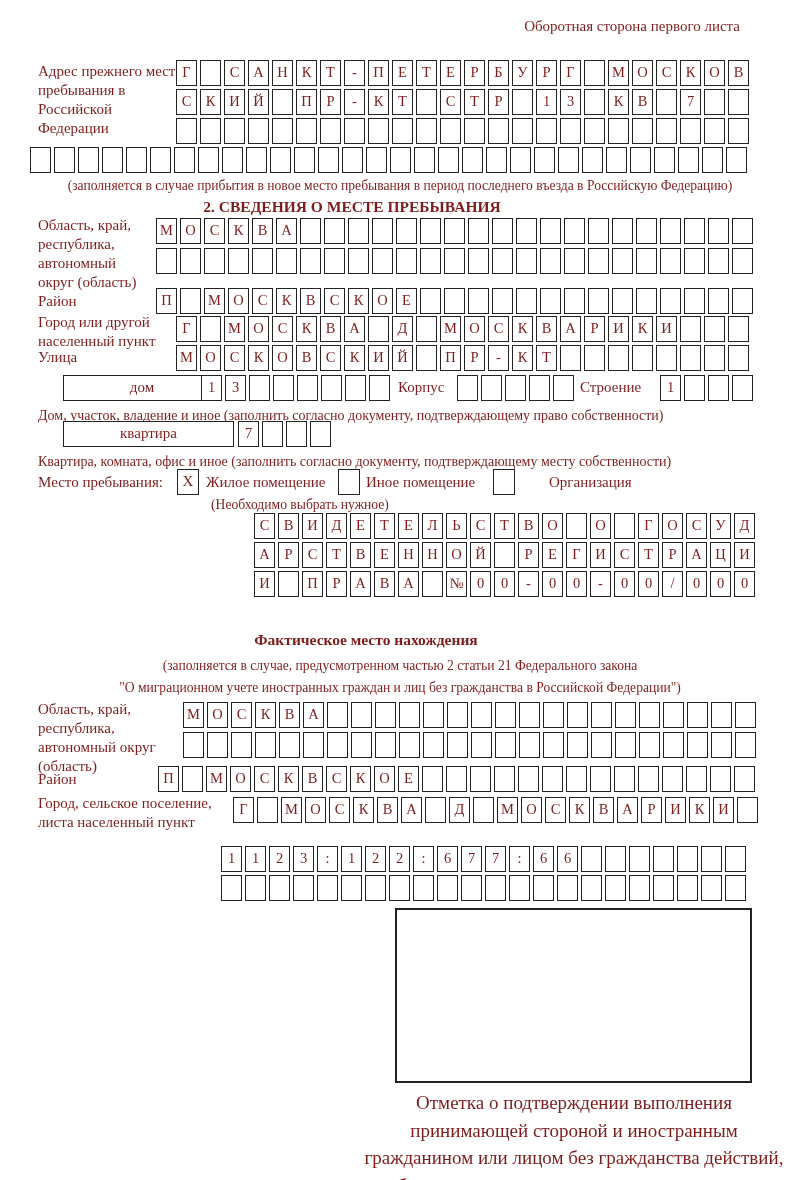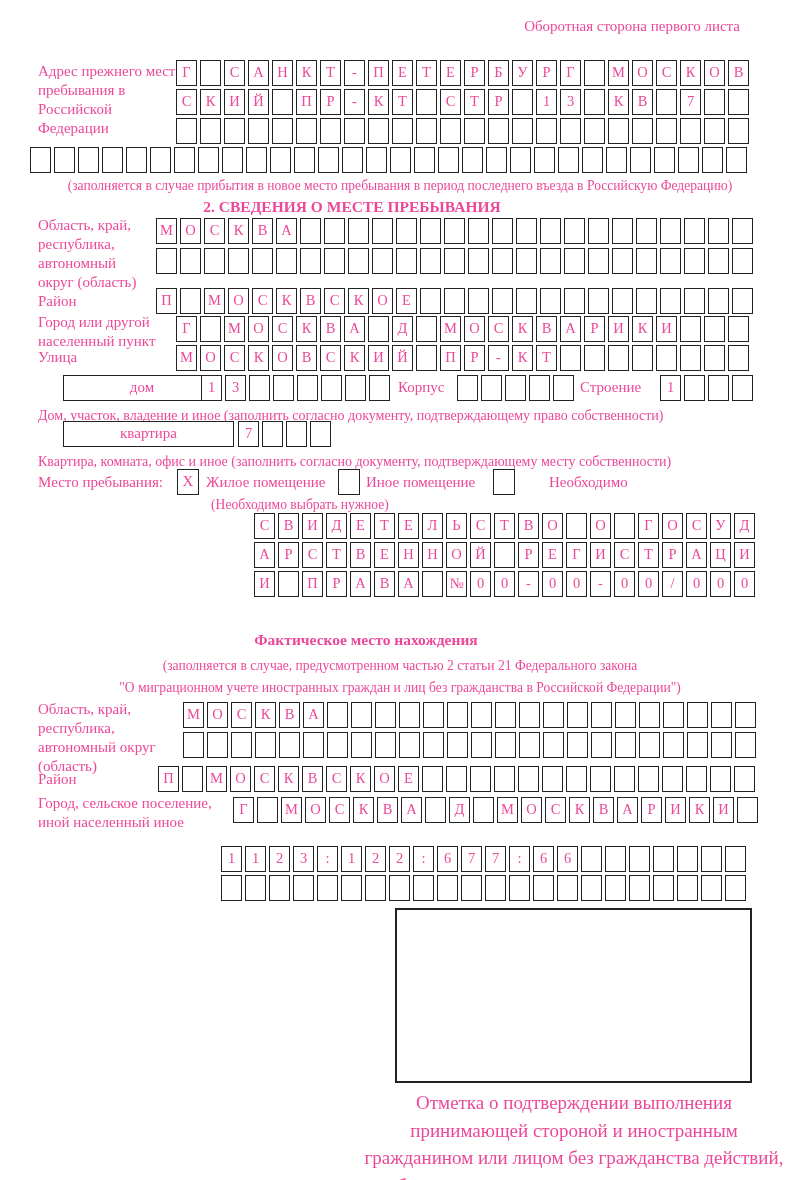--- a/index.html
+++ b/index.html
@@ -1,17 +1,17 @@
 <!DOCTYPE html>
 <html><head>
 <meta charset="utf-8">
 <style>
   html,body{margin:0;padding:0;background:#fff;}
   .page{position:relative;width:800px;height:1180px;background:#ffffff;
-        font-family:"Liberation Serif","DejaVu Serif",serif;color:#ec4899;overflow:hidden;}
+        font-family:"Liberation Serif","DejaVu Serif",serif;color:#7f1d1d;overflow:hidden;}
   .abs{position:absolute;}
   .label{font-size:15px;line-height:1.27;}
   .small{font-size:13.6px;line-height:1.3;}
   .center{text-align:center;}
   .bold{font-weight:bold;}
   .cellrow{display:flex;gap:3px;}
   .cell{flex:0 0 21px;width:21px;height:26px;box-sizing:border-box;border:1.6px solid #222;
         text-align:center;font-size:14.5px;line-height:22px;background:#fff;}
   .cbox{display:inline-block;width:22px;height:26px;box-sizing:border-box;border:1.6px solid #222;
         text-align:center;font-size:15px;line-height:23px;vertical-align:middle;background:#fff;}
@@ -318,21 +318,21 @@
       <span class="cell"></span>
     </div>
   <div class="abs small" style="left:38px;top:453px;width:740px;font-size:14px">Квартира, комната, офис и иное (заполнить согласно документу, подтверждающему месту собственности)</div>
 
   <div class="abs label" style="left:38px;top:473px">Место пребывания:</div>
   <span class="abs cbox" style="left:177px;top:469px">X</span>
   <div class="abs label" style="left:206px;top:473px">Жилое помещение</div>
   <span class="abs cbox" style="left:338px;top:469px"></span>
   <div class="abs label" style="left:366px;top:473px">Иное помещение</div>
   <span class="abs cbox" style="left:493px;top:469px"></span>
-  <div class="abs label" style="left:549px;top:473px">Необходимо</div>
+  <div class="abs label" style="left:549px;top:473px">Организация</div>
   <div class="abs small center" style="left:145px;top:496px;width:310px">(Необходимо выбрать нужное)</div>
 
   <div class="abs cellrow" style="left:254px;top:513px">
       <span class="cell">С</span>
       <span class="cell">В</span>
       <span class="cell">И</span>
       <span class="cell">Д</span>
       <span class="cell">Е</span>
       <span class="cell">Т</span>
       <span class="cell">Е</span>
@@ -478,21 +478,21 @@
       <span class="cell"></span>
       <span class="cell"></span>
       <span class="cell"></span>
       <span class="cell"></span>
       <span class="cell"></span>
       <span class="cell"></span>
       <span class="cell"></span>
       <span class="cell"></span>
     </div>
 
-  <div class="abs label" style="left:38px;top:794px;width:196px">Город, сельское поселение, иной населенный иное</div>
+  <div class="abs label" style="left:38px;top:794px;width:196px">Город, сельское поселение, листа населенный пункт</div>
   <div class="abs cellrow" style="left:233px;top:797px">
       <span class="cell">Г</span>
       <span class="cell"></span>
       <span class="cell">М</span>
       <span class="cell">О</span>
       <span class="cell">С</span>
       <span class="cell">К</span>
       <span class="cell">В</span>
       <span class="cell">А</span>
       <span class="cell"></span>

